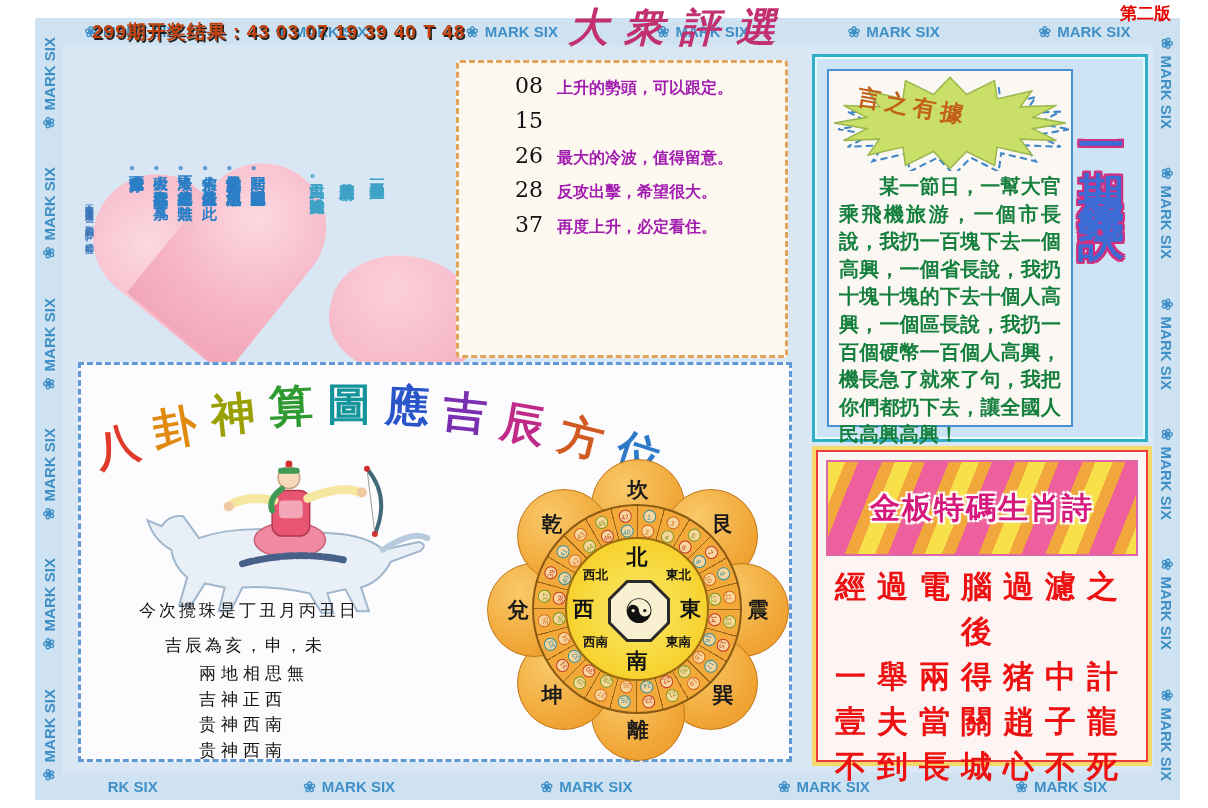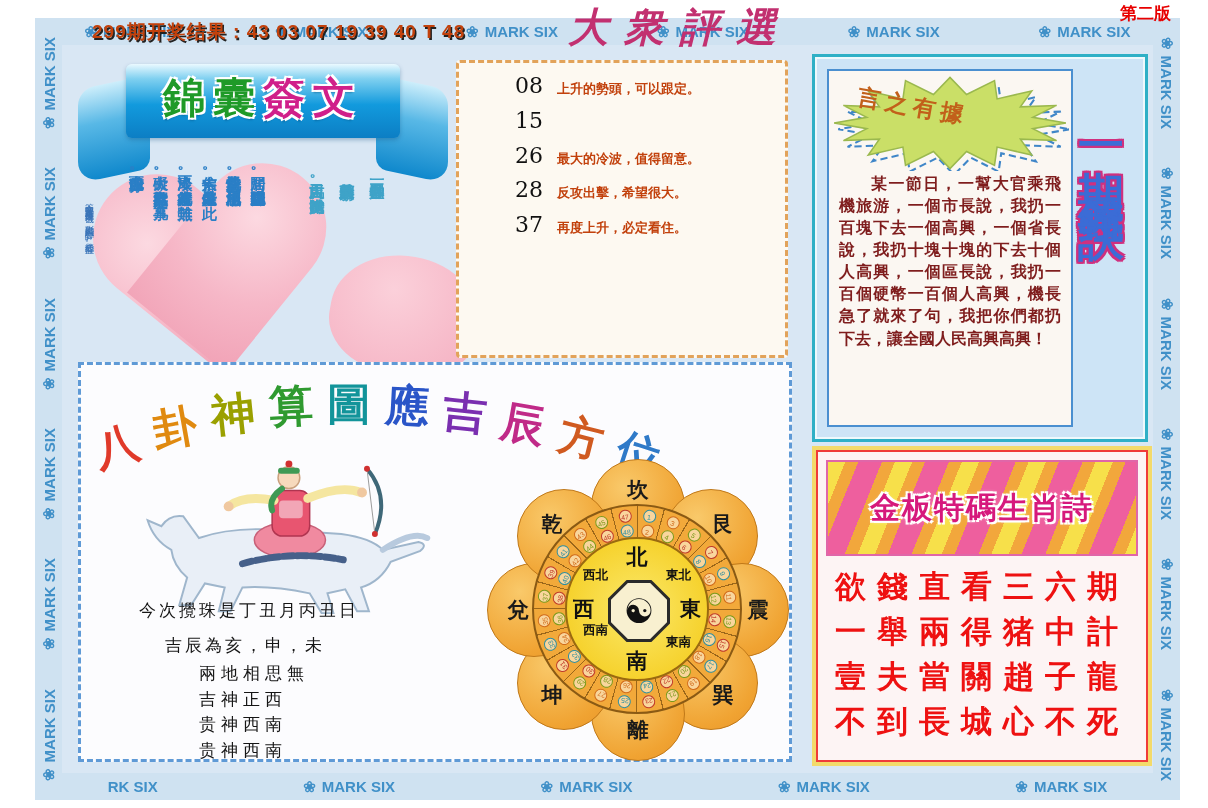--- a/index.html
+++ b/index.html
@@ -60,32 +60,32 @@
   .analysis .hdr{margin:12px auto 0;width:286px;height:42px;border-radius:22px;
        background:linear-gradient(180deg,#f8564a,#d81e14);display:flex;align-items:center;justify-content:center;
        color:#fff;font-size:25px;font-weight:bold;letter-spacing:3px;}
   .analysis .nums{margin-top:16px;text-align:center;font-family:"DejaVu Serif",serif;
        font-size:32px;color:#111;letter-spacing:8px;word-spacing:16px;}
   .analysis .intro{margin:12px 16px 0;font-size:15.5px;font-weight:bold;color:#262626;
        line-height:1.46;text-indent:2em;text-align:justify;}
   .analysis .list{margin:6px 0 0 56px;}
   .analysis .row{display:flex;align-items:baseline;line-height:1.58;}
   .analysis .row .n{font-family:"DejaVu Serif",serif;font-size:22px;color:#111;margin-right:14px;}
-  .analysis .row .t{font-size:13px;font-weight:bold;color:#c2410c;}
+  .analysis .row .t{font-size:16px;font-weight:bold;color:#a21caf;}
   
   .joke{position:absolute;left:812px;top:54px;width:336px;height:388px;z-index:3;box-sizing:border-box;
        border:3px solid #2fb0c6;background:#cde4f6;box-shadow:inset 0 0 0 2px #eef9fc;}
   .joke .inbox{position:absolute;left:12px;top:12px;width:246px;height:358px;background:#fbf7f2;
        border:2px solid #4a8fd0;box-sizing:border-box;}
   .burst{position:absolute;left:2px;top:4px;width:238px;height:96px;}
   .burst svg{width:100%;height:100%;}
   .burst-text{position:absolute;left:26px;top:16px;font-family:"DejaVu Serif",serif;font-size:23px;
        font-weight:bold;color:#c2601a;letter-spacing:5px;transform:rotate(10deg);white-space:nowrap;}
   .story{position:absolute;left:10px;top:102px;width:222px;font-family:"DejaVu Serif",serif;
-       font-size:16px;font-weight:bold;color:#7f1d1d;line-height:1.38;text-indent:2em;text-align:justify;}
+       font-size:20px;font-weight:bold;color:#15803d;line-height:1.38;text-indent:2em;text-align:justify;}
   .vtitle{position:absolute;right:12px;top:64px;height:330px;writing-mode:vertical-rl;
        font-family:"DejaVu Serif",serif;font-size:46px;font-weight:bold;color:#3b6cd6;letter-spacing:14px;
        text-shadow:-2px 0 0 #d0307f,2px 0 0 #d0307f,0 -2px 0 #d0307f,0 2px 0 #d0307f,
                    -2px -2px 0 #d0307f,2px 2px 0 #d0307f,-2px 2px 0 #d0307f,2px -2px 0 #d0307f;}
   
   .zodiac{position:absolute;left:816px;top:450px;width:332px;height:312px;z-index:3;box-sizing:border-box;
        border:2px solid #ef3b39;box-shadow:0 0 0 4px #f3da6a;background:#fdf4f4;}
   .zodiac .zhdr{margin:8px;height:92px;border:2px solid #e066a8;display:flex;align-items:center;justify-content:center;
        background:repeating-linear-gradient(112deg,#f7e04a 0 16px,#f2a73c 16px 28px,#ee5f9e 28px 50px,#f2a73c 50px 62px);
        font-family:"DejaVu Serif",serif;font-size:30px;font-weight:bold;color:#d6197c;letter-spacing:2px;
@@ -230,26 +230,20 @@
     <div class="bunit rr">
         <span>❀</span>
         <span>MARK SIX</span>
       </div>
   </div>
 
   <div class="result-text">299期开奖结果：43 03 07 19 39 40 T 48</div>
   <div class="page-title">大衆評選</div>
   <div class="edition">第二版</div>
 
-  <div class="ribbon">
-    <div class="curl l"></div>
-    <div class="curl r"></div>
-    <div class="mid"></div>
-    <div class="rtext"><span class="g">錦囊</span><span class="m">簽文</span></div>
-  </div>
 
   <div class="heart-zone">
     <div class="heart"></div>
     <div class="lobe2"></div>
     <div class="arc a1"></div>
     <div class="arc a2"></div>
     <div class="arc a3"></div>
     <div class="sign-note">簽文中揭及蒙瑶及生肖玄機，彩民們細心参詳，必能得益。</div>
     <div class="sign-cols">
       <div>閒居。在潯陽江上聽琵琶。</div>
@@ -299,21 +293,21 @@
         </svg>
         <div class="burst-text">言之有據</div>
       </div>
       <div class="story">某一節日，一幫大官乘飛機旅游，一個市長說，我扔一百塊下去一個高興，一個省長說，我扔十塊十塊的下去十個人高興，一個區長說，我扔一百個硬幣一百個人高興，機長急了就來了句，我把你們都扔下去，讓全國人民高興高興！</div>
     </div>
     <div class="vtitle">一期贏錢訣</div>
   </div>
 
   <div class="zodiac">
     <div class="zhdr">金板特碼生肖詩</div>
-    <div class="pline">欲錢直看三六期</div>
+    <div class="pline">經過電腦過濾之後</div>
     <div class="pline">一舉兩得猪中計</div>
     <div class="pline">壹夫當關趙子龍</div>
     <div class="pline">不到長城心不死</div>
   </div>
 
   <div class="bagua">
     <div class="bagua-title">
         <span style="display: inline-block; color: rgb(224, 58, 42); transform: translateY(42px) rotate(-14deg);">八</span>
         <span style="display: inline-block; color: rgb(224, 138, 16); transform: translateY(24px) rotate(-10deg);">卦</span>
         <span style="display: inline-block; color: rgb(154, 160, 0); transform: translateY(10px) rotate(-6deg);">神</span>
@@ -483,21 +477,21 @@
             </div>
           </div>
       </div>
       <div class="icircle">
         <div class="dir big" style="left:50%;top:4px;transform:translateX(-50%);">北</div>
         <div class="dir big" style="left:50%;bottom:4px;transform:translateX(-50%);">南</div>
         <div class="dir big" style="right:6px;top:50%;transform:translateY(-50%);">東</div>
         <div class="dir big" style="left:6px;top:50%;transform:translateY(-50%);">西</div>
         <div class="dir sm" style="left:16px;top:28px;">西北</div>
         <div class="dir sm" style="right:16px;top:28px;">東北</div>
-        <div class="dir sm" style="left:16px;bottom:40px;margin-top:17px;">西南</div>
+        <div class="dir sm" style="left:16px;bottom:28px;margin-top:17px;">西南</div>
         <div class="dir sm" style="right:16px;bottom:28px;">東南</div>
         <div class="octa-o"></div>
         <div class="octa-i">
             <span class="yy">☯</span>
           </div>
       </div>
     </div>
   </div>
 </div>
 

